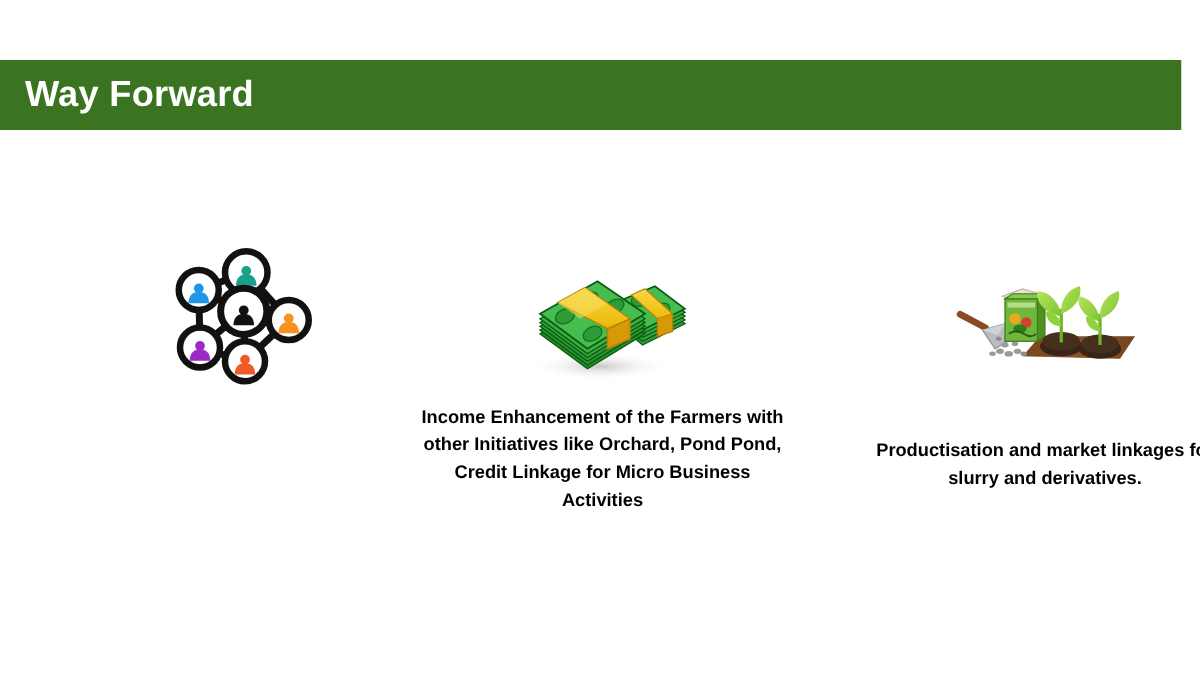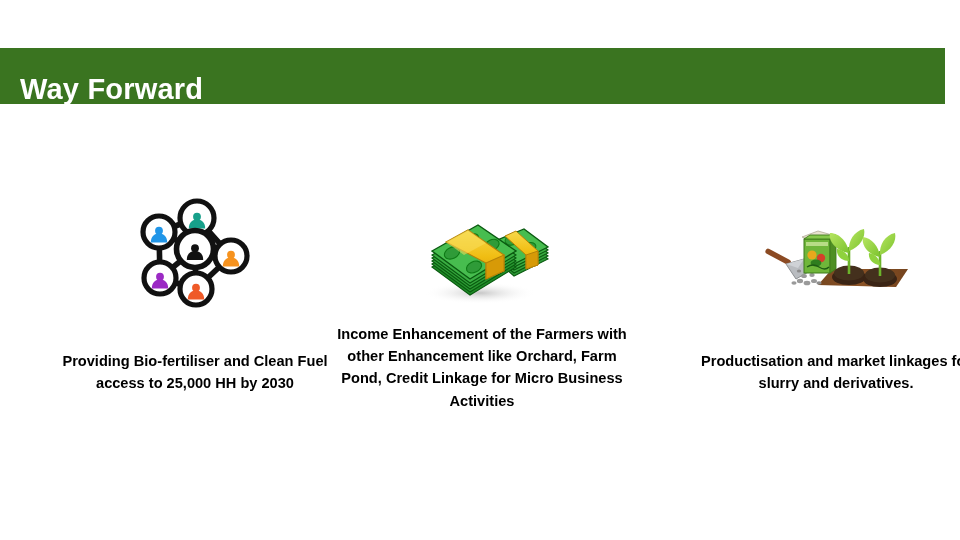--- a/index.html
+++ b/index.html
@@ -26,21 +26,21 @@
 
   
   .title-banner {
     position: absolute;
     left: 0;
     top: 48px;
     width: 945px;
     height: 56px;
     background: #3a7420;
     display: flex;
-    align-items: flex-end;
+    align-items: center;
   }
   .title-text {
     color: #ffffff;
     font-size: 29px;
     font-weight: bold;
     letter-spacing: 0.2px;
     padding-left: 20px;
     line-height: 1;
     white-space: nowrap;
   }
@@ -164,21 +164,20 @@
           </g>
 
           <g>
             <circle cx="59" cy="53" r="18.5" fill="#ffffff" stroke="#111111" stroke-width="5.6"></circle>
             <g transform="translate(59,55.5)" fill="#111111">
                 <use href="#person"></use>
               </g>
           </g>
         </svg>
       </div>
-      <div class="caption">Providing Bio-fertiliser and Clean Fuel access to 25,000 HH by 2030</div>
     </div>
 
     <div class="col col-1">
       <div class="icon-wrap">
         <svg width="140" height="104" viewBox="0 0 140 104">
           <defs>
             <linearGradient id="bandGrad" x1="0" y1="0" x2="0" y2="1">
               <stop offset="0%" stop-color="#f7d94a"></stop>
               <stop offset="55%" stop-color="#f0bd12"></stop>
               <stop offset="100%" stop-color="#d79a07"></stop>
@@ -226,21 +225,21 @@
             <ellipse cx="62" cy="64" rx="8" ry="5.4" fill="#2f9b38" stroke="#0f7a16" stroke-width="1.1" transform="rotate(-26 62 64)"></ellipse>
             <ellipse cx="80" cy="42" rx="7.5" ry="5.2" fill="#2f9b38" stroke="#0f7a16" stroke-width="1.1" transform="rotate(-26 80 42)"></ellipse>
             <ellipse cx="60" cy="36" rx="7" ry="4.8" fill="#2f9b38" stroke="#0f7a16" stroke-width="1.1" transform="rotate(-26 60 36)"></ellipse>
 
             <path d="M 34 39 L 56 27 L 92 52 L 92 68 L 74 76 L 74 60 Z" fill="url(#bandGrad)" stroke="#b58208" stroke-width="1.1"></path>
             <path d="M 74 60 L 92 52 L 92 68 L 74 76 Z" fill="#d79a07" stroke="#b58208" stroke-width="1.1"></path>
             <path d="M 34 39 L 56 27 L 74 40 L 52 52 Z" fill="#f8df5c" opacity="0.55"></path>
           </g>
         </svg>
       </div>
-      <div class="caption">Income Enhancement of the Farmers with other Enhancement like Orchard, Farm Pond, Credit Linkage for Micro Business Activities</div>
+      <div class="caption">Income Enhancement of the Farmers with other Initiatives like Orchard, Pond Pond, Credit Linkage for Micro Business Activities</div>
     </div>
 
     <div class="col col-2">
       <div class="icon-wrap">
         <svg width="160" height="92" viewBox="0 0 160 92">
           <defs>
             <linearGradient id="bedGrad" x1="0" y1="0" x2="1" y2="0">
               <stop offset="0%" stop-color="#7b4a22"></stop>
               <stop offset="45%" stop-color="#96592a"></stop>
               <stop offset="100%" stop-color="#7a4720"></stop>

